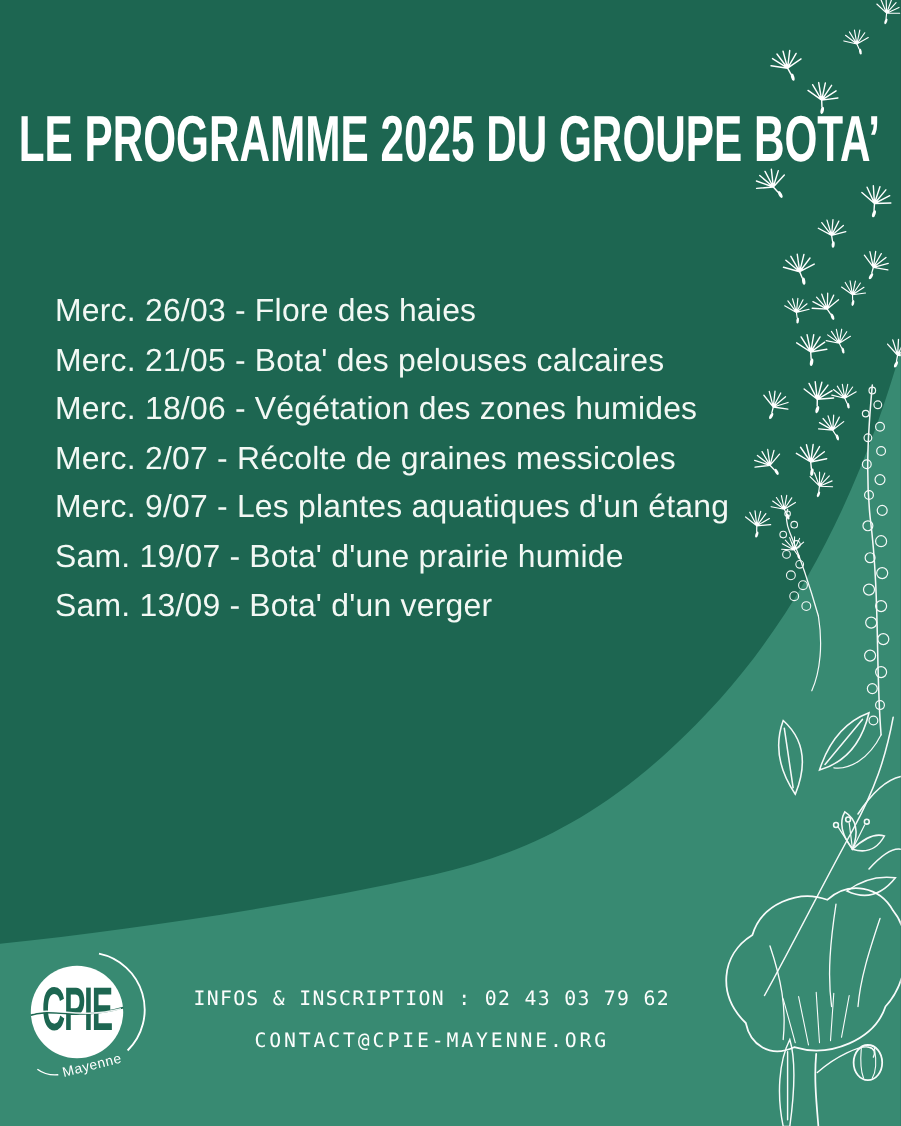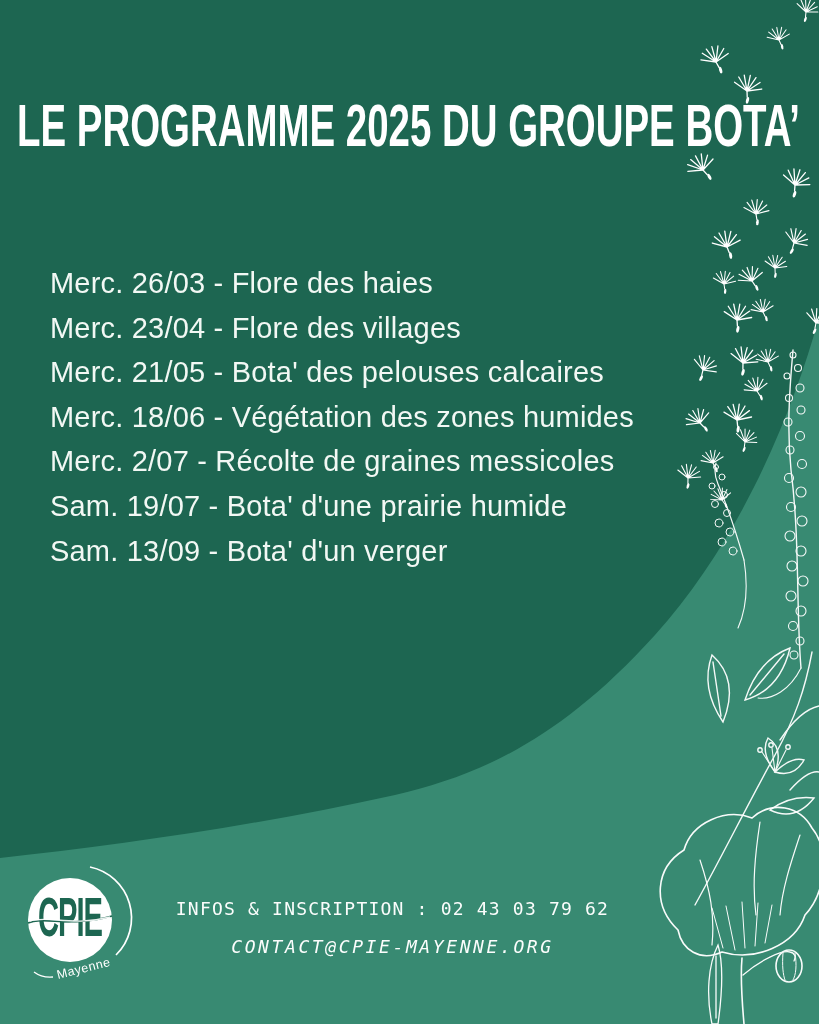--- a/index.html
+++ b/index.html
@@ -21,42 +21,42 @@
   .schedule .item.cancelled span{
     text-decoration:line-through;
     text-decoration-thickness:2.5px;
   }
   .footer-text{
     position:absolute;left:140px;top:896px;width:505px;z-index:2;
     text-align:center;color:#FBFDFC;
     font-family:"DejaVu Sans Mono",monospace;font-size:18px;line-height:25px;
   }
   .footer-text .line1{letter-spacing:1.2px;margin:0 0 13px 0;}
-  .footer-text .line2{letter-spacing:2.6px;margin:4px;font-style:italic;}
+  .footer-text .line2{letter-spacing:2.6px;margin:4px;}
   .logo-svg{position:absolute;left:10px;top:855px;z-index:2;display:block;}
 </style>
 </head>
 <body style="--background-dark: #1D6651; --background-light: #388A72; --text: #F2F8F4; --title: #FFFFFF;">
 
 <div class="poster">
 
   <svg class="bg-curve" viewBox="0 0 819 1024" aria-hidden="true">
     <path d="M 819 318 C 790 420 740 540 655 635 C 560 740 480 775 395 795 C 260 825 120 845 0 858 L 0 1024 L 819 1024 Z" style="fill:var(--background-light,#388A72)"></path>
   </svg>
 
   <svg class="title-svg" width="819" height="165" viewBox="0 0 819 165">
     <text x="17" y="146" font-family="Liberation Sans, sans-serif" font-weight="700" font-size="59" fill="#FFFFFF" textLength="783" lengthAdjust="spacingAndGlyphs">LE PROGRAMME 2025 DU GROUPE BOTA’</text>
   </svg>
 
   <div class="schedule">
       <div class="item"><span>Merc. 26/03 - Flore des haies</span></div>
-      <div class="item"><span>Merc. 23/04 - Flore des villages</span></div>
       <div class="item"><span>Merc. 21/05 - Bota' des pelouses calcaires</span></div>
       <div class="item"><span>Merc. 18/06 - Végétation des zones humides</span></div>
       <div class="item"><span>Merc. 2/07 - Récolte de graines messicoles</span></div>
+      <div class="item"><span>Merc. 9/07 - Les plantes aquatiques d'un étang</span></div>
       <div class="item"><span>Sam. 19/07 - Bota' d'une prairie humide</span></div>
       <div class="item"><span>Sam. 13/09 - Bota' d'un verger</span></div>
     </div>
 
   <svg class="logo-svg" width="170" height="169" viewBox="0 0 170 169">
     <circle cx="60" cy="65" r="42" fill="#FFFFFF"></circle>
     <path d="M 18 68 C 35 61 60 73 102 61" stroke="#1D6651" stroke-width="1.6" fill="none"></path>
     <text transform="translate(60,81) scale(0.52,1)" text-anchor="middle" font-family="Liberation Sans, sans-serif" font-weight="700" font-size="56" letter-spacing="-2" fill="#1D6651">CPIE</text>
     <path d="M 20 66 C 38 60 62 72 100 62" stroke="#FFFFFF" stroke-width="1.4" fill="none" opacity="0.9"></path>
     <path d="M 80 12 A 52 52 0 0 1 106 100" stroke="#FFFFFF" stroke-width="1.7" fill="none"></path>

